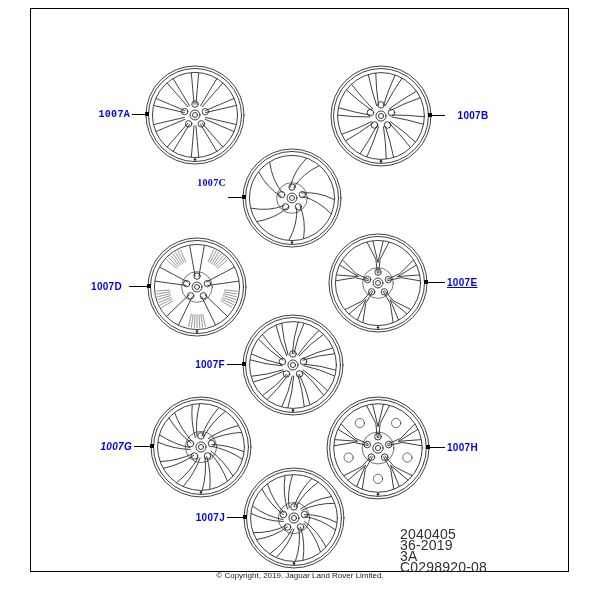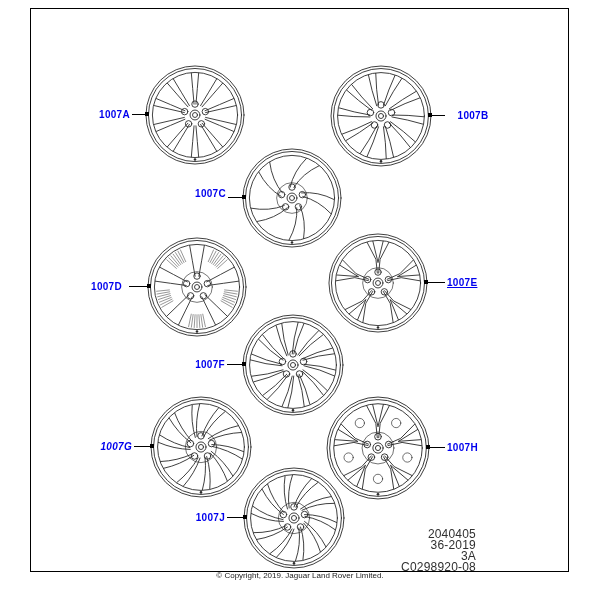--- a/index.html
+++ b/index.html
@@ -5,22 +5,22 @@
   html,body{margin:0;padding:0}
   body{
     width:600px;height:600px;background:#ffffff;position:relative;overflow:hidden;
     font-family:"Liberation Sans",sans-serif;
   }
   .frame{
     position:absolute;left:30px;top:8px;width:539px;height:564px;
     border:1px solid #000;box-sizing:border-box;background:transparent;
   }
   .refblock{
-    position:absolute;left:376px;top:529px;width:100px;text-align:right;
-    font-size:12px;line-height:11px;color:#303030;letter-spacing:.2px;
+    position:absolute;left:400px;top:529px;width:100px;text-align:left;
+    font-size:14px;line-height:11px;color:#303030;letter-spacing:.2px;
   }
   .copyright{
     position:absolute;left:0;top:571px;width:600px;text-align:center;
     font-size:8px;color:#222;
   }
   .plabel{
     position:absolute;font-size:10px;font-weight:bold;width:52px;
     letter-spacing:.3px;cursor:pointer;
   }
   .plabel.right{text-align:left}
@@ -71,21 +71,21 @@
         <circle r="10"></circle>
         <circle r="5"></circle>
         <circle cx="0.0" cy="-22.0" r="6.5"></circle>
         <circle cx="20.9" cy="-6.8" r="6.5"></circle>
         <circle cx="12.9" cy="17.8" r="6.5"></circle>
         <circle cx="-12.9" cy="17.8" r="6.5"></circle>
         <circle cx="-20.9" cy="-6.8" r="6.5"></circle>
         <circle cx="0" cy="90" r="2.6" fill="#2b2b2b" stroke="none"></circle>
       </g>
     </svg>
-    <span class="plabel left" style="color: rgb(0, 0, 238); top: 109px; left: 78px;">1007A</span>
+    <span class="plabel left" style="color: rgb(0, 0, 238); top: 109px; left: 78px; font-family: Liberation Mono, monospace;">1007A</span>
     <div class="lline" style="left: 132px; width: 14px; top: 114px;"></div>
     <div class="ldot" style="left: 145px; top: 112px;"></div>
     <svg class="wheel" viewBox="-103 -103 206 206" width="104" height="104" style="left: 329px; top: 64px;">
       <g fill="none" stroke="#2b2b2b" stroke-width="1.8" stroke-linecap="round">
         <circle r="99"></circle>
         <circle r="94"></circle>
         <circle r="86"></circle>
         <path d="M4.9,-21.4 Q14.6,-52.0 27.7,-80.4"></path>
         <path d="M8.6,-20.3 Q23.4,-48.7 41.2,-74.3"></path>
         <path d="M16.6,-14.4 Q42.4,-33.5 69.6,-48.8"></path>
@@ -138,21 +138,21 @@
         <circle r="10"></circle>
         <circle r="5"></circle>
         <circle cx="0.0" cy="-22.0" r="6.5"></circle>
         <circle cx="20.9" cy="-6.8" r="6.5"></circle>
         <circle cx="12.9" cy="17.8" r="6.5"></circle>
         <circle cx="-12.9" cy="17.8" r="6.5"></circle>
         <circle cx="-20.9" cy="-6.8" r="6.5"></circle>
         <circle cx="0" cy="90" r="2.6" fill="#2b2b2b" stroke="none"></circle>
       </g>
     </svg>
-    <span class="plabel left" style="color: rgb(0, 0, 238); top: 188px; left: 174px;">1007C</span>
+    <span class="plabel left" style="color: rgb(0, 0, 238); top: 177px; left: 174px; font-family: Liberation Serif, serif;">1007C</span>
     <div class="lline" style="left: 228px; width: 15px; top: 197px;"></div>
     <div class="ldot" style="left: 242px; top: 195px;"></div>
     <svg class="wheel" viewBox="-103 -103 206 206" width="102" height="102" style="left: 146px; top: 236px;">
       <g fill="none" stroke="#2b2b2b" stroke-width="1.8" stroke-linecap="round">
         <circle r="99"></circle>
         <circle r="94"></circle>
         <circle r="86"></circle>
         <circle r="31" stroke-width="1.3"></circle>
         <path d="M-3.8,-21.7 Q-9.4,-53.2 -14.8,-83.7"></path>
         <path d="M3.8,-21.7 Q9.4,-53.2 14.8,-83.7"></path>

